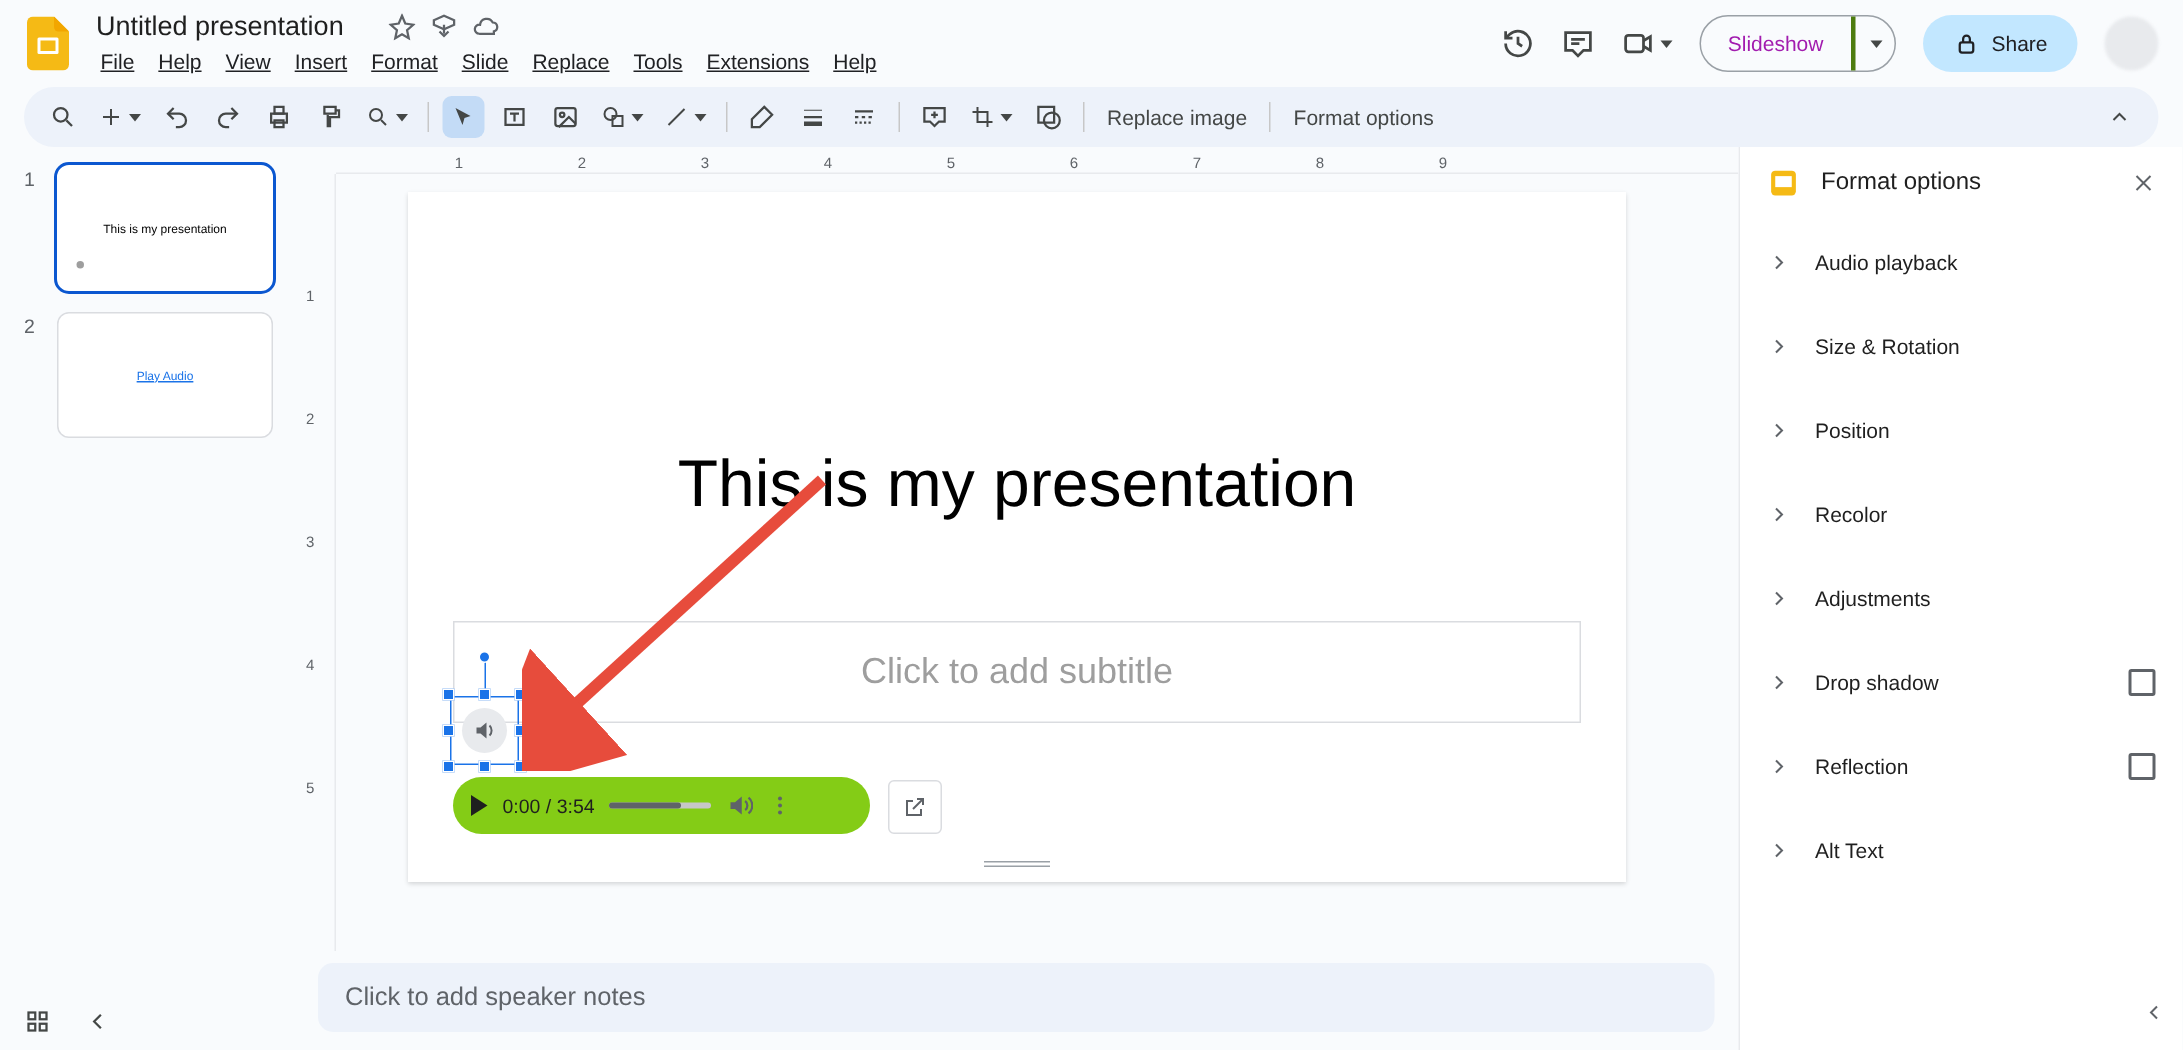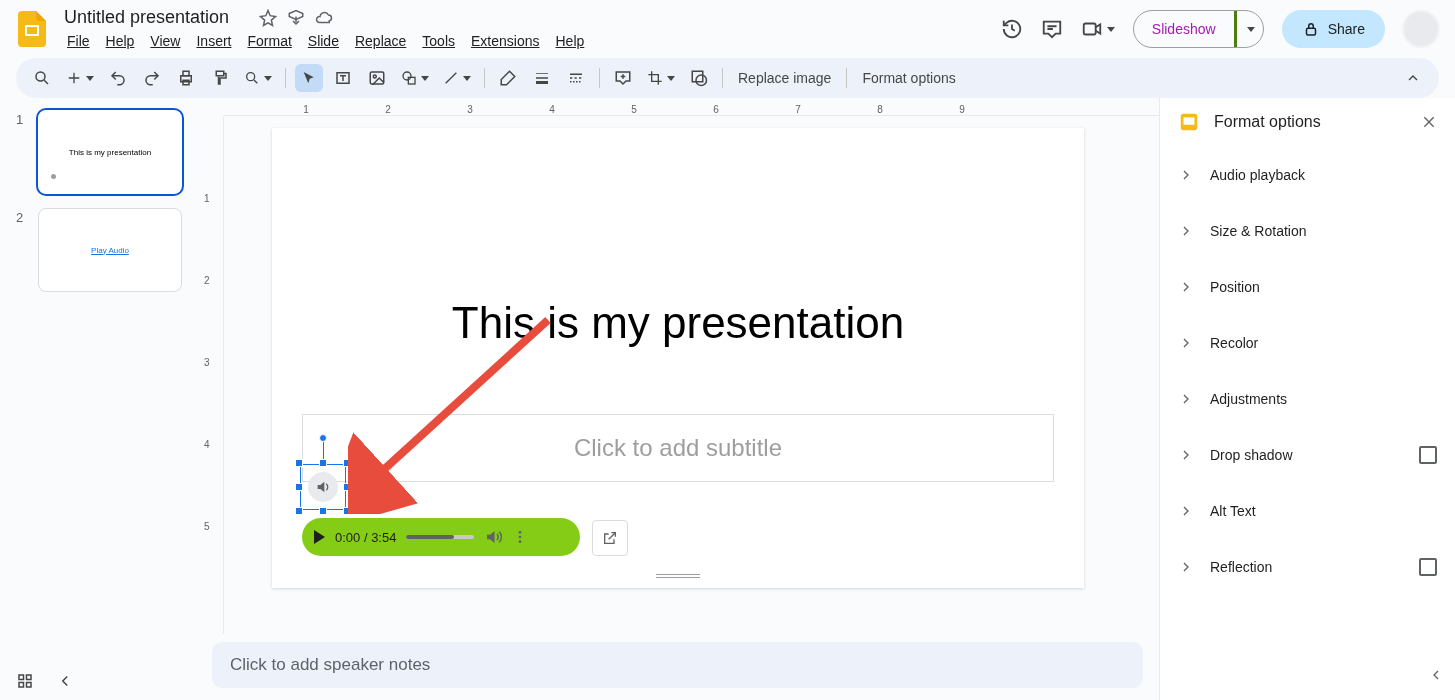--- a/index.html
+++ b/index.html
@@ -498,30 +498,30 @@
           </span>
         <span class="lbl">Drop shadow</span>
         <span class="chk"></span>
       </div>
       <div class="side-item">
         <span class="chev">
             <svg width="16" height="16" viewBox="0 0 24 24" stroke="currentColor" stroke-width="2" fill="none">
               <path d="M9 6l6 6-6 6"></path>
             </svg>
           </span>
-        <span class="lbl">Alt Text</span>
-      </div>
-      <div class="side-item">
-        <span class="chev">
-            <svg width="16" height="16" viewBox="0 0 24 24" stroke="currentColor" stroke-width="2" fill="none">
-              <path d="M9 6l6 6-6 6"></path>
-            </svg>
-          </span>
         <span class="lbl">Reflection</span>
         <span class="chk"></span>
+      </div>
+      <div class="side-item">
+        <span class="chev">
+            <svg width="16" height="16" viewBox="0 0 24 24" stroke="currentColor" stroke-width="2" fill="none">
+              <path d="M9 6l6 6-6 6"></path>
+            </svg>
+          </span>
+        <span class="lbl">Alt Text</span>
       </div>
     </div>
   </div>
 
   <span class="side-collapse">
       <svg width="16" height="16" viewBox="0 0 24 24" stroke="currentColor" stroke-width="2" fill="none">
         <path d="M15 6l-6 6 6 6"></path>
       </svg>
     </span>
 </div>

